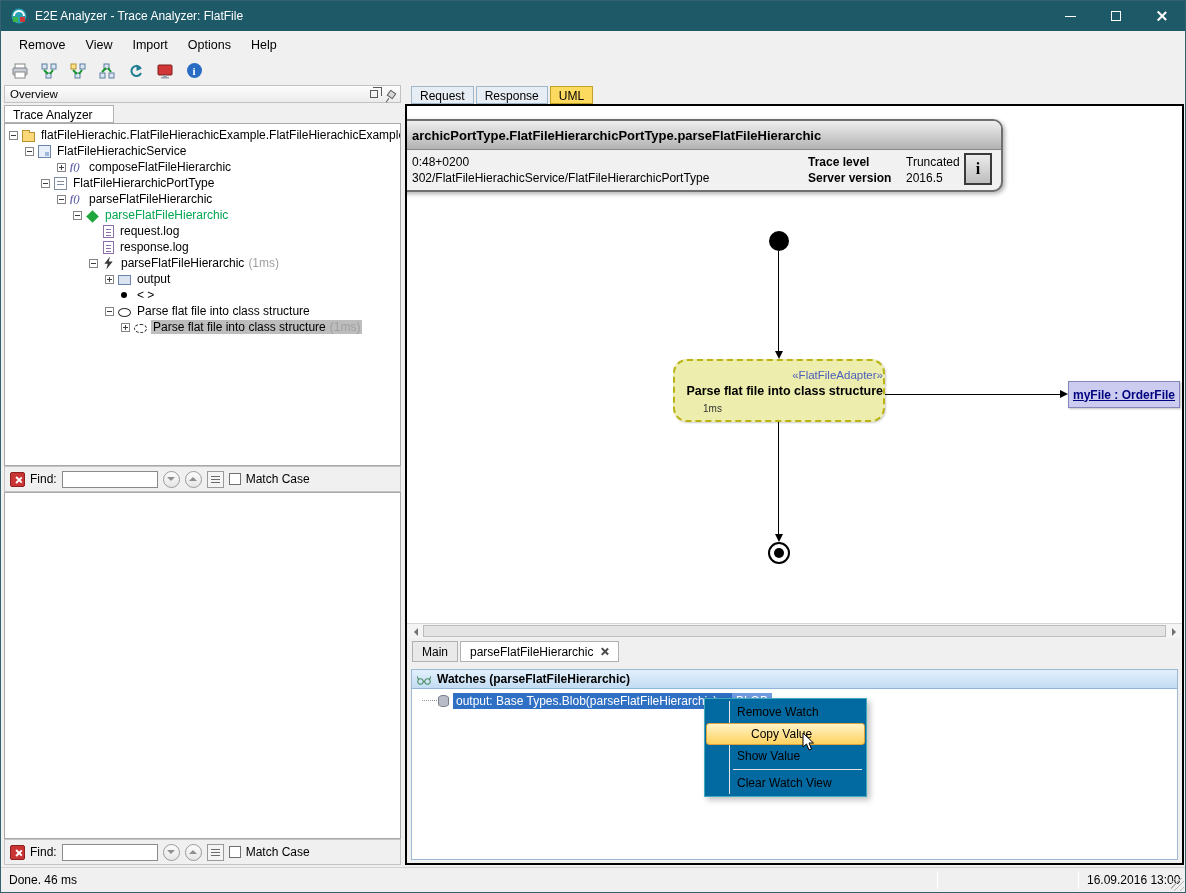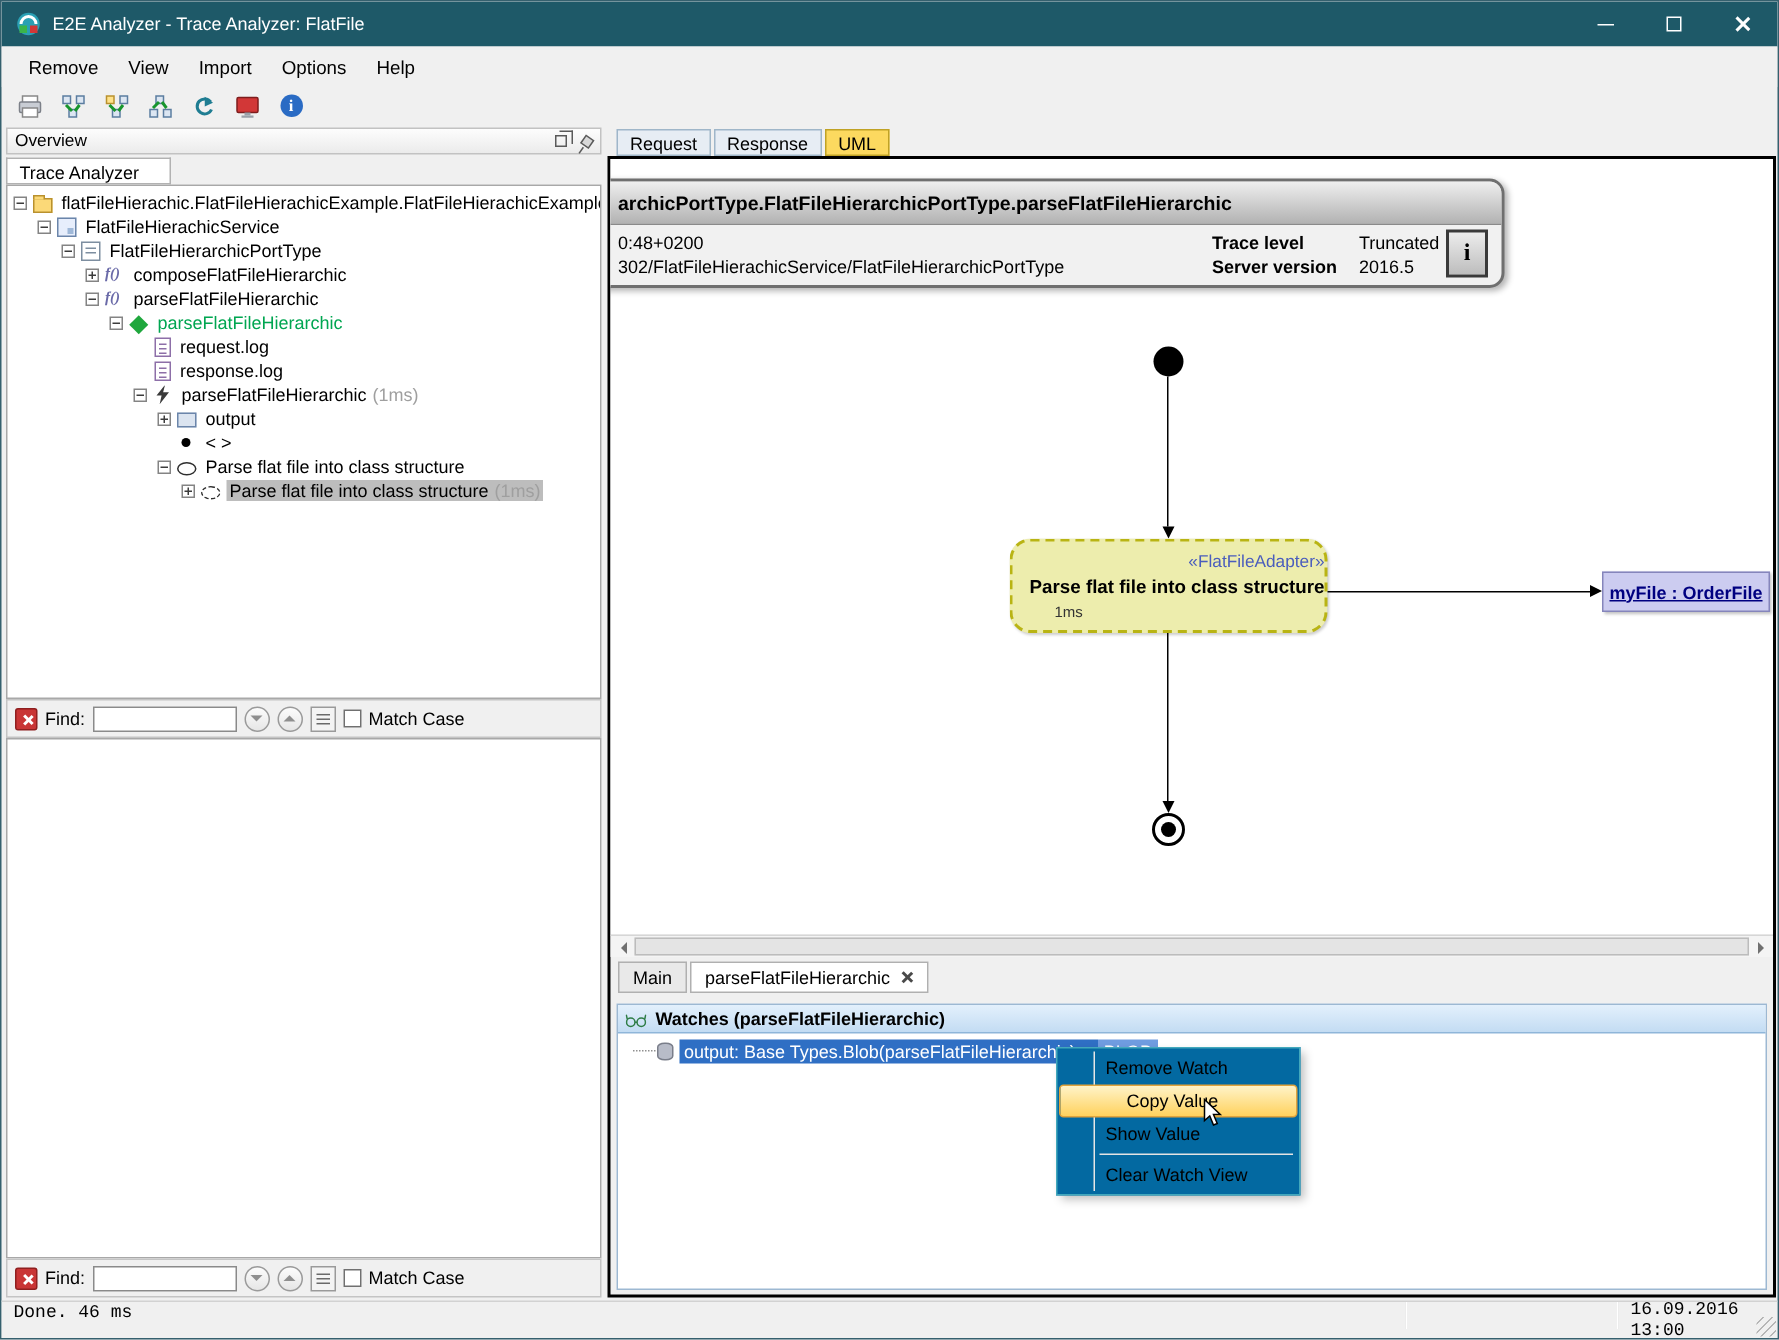--- a/index.html
+++ b/index.html
@@ -166,21 +166,21 @@
   .context-menu{position:absolute;left:297px;top:592px;width:163px;background:#0369a1;
       border:1px solid #42a8bc;box-shadow:3px 3px 6px rgba(0,0,0,.25);padding:2px 1px;z-index:5;}
   .context-menu::before{content:"";position:absolute;left:24px;top:2px;bottom:2px;width:1px;background:#e6e6e6;}
   .cm-item{height:22px;display:flex;align-items:center;padding-left:31px;position:relative;}
   .cm-item.hl{background:linear-gradient(#fff3c8,#ffd25e);border:1px solid #e0a33c;border-radius:3px;padding-left:44px;}
   .cm-sep{height:1px;background:#e4e4e4;margin:2px 3px 2px 27px;}
   .cursor{position:absolute;left:395px;top:626px;z-index:6;}
 
   
   .statusbar{position:absolute;left:0;bottom:0;width:100%;height:25px;background:#f0f0f0;
-      border-top:1px solid #d2d2d2;display:flex;font-family:Liberation Mono, monospace;}
+      border-top:1px solid #d2d2d2;display:flex;align-items:center;}
   .sb-left{flex:1;padding-left:8px;}
   .sb-sep{width:1px;height:18px;background:#c0c0c0;border-right:1px solid #fff;}
   .sb-mid{width:140px;height:100%;}
   .sb-right{width:106px;padding-left:8px;display:flex;align-items:center;}
   .grip{position:absolute;right:1px;bottom:1px;width:13px;height:13px;
       background:repeating-linear-gradient(135deg,transparent 0 3px,#b6b6b6 3px 4px);}
 </style>
 </head>
 <body>
 
@@ -285,32 +285,32 @@
           <span class="lbl">flatFileHierachic.FlatFileHierachicExample.FlatFileHierachicExample</span>
         </span>
     </div>
     <div class="tree-row lvl1">
       <span class="exp"></span>
       <span class="ti ti-service"></span>
       <span class="lblwrap">
           <span class="lbl">FlatFileHierachicService</span>
         </span>
     </div>
-    <div class="tree-row lvl2">
-      <span class="exp"></span>
-      <span class="ti ti-port"></span>
-      <span class="lblwrap">
-          <span class="lbl">FlatFileHierarchicPortType</span>
-        </span>
-    </div>
     <div class="tree-row lvl3">
       <span class="exp plus"></span>
       <span class="ti ti-func"></span>
       <span class="lblwrap">
           <span class="lbl">composeFlatFileHierarchic</span>
+        </span>
+    </div>
+    <div class="tree-row lvl2">
+      <span class="exp"></span>
+      <span class="ti ti-port"></span>
+      <span class="lblwrap">
+          <span class="lbl">FlatFileHierarchicPortType</span>
         </span>
     </div>
     <div class="tree-row lvl3">
       <span class="exp"></span>
       <span class="ti ti-func"></span>
       <span class="lblwrap">
           <span class="lbl">parseFlatFileHierarchic</span>
         </span>
     </div>
     <div class="tree-row lvl4 green">

